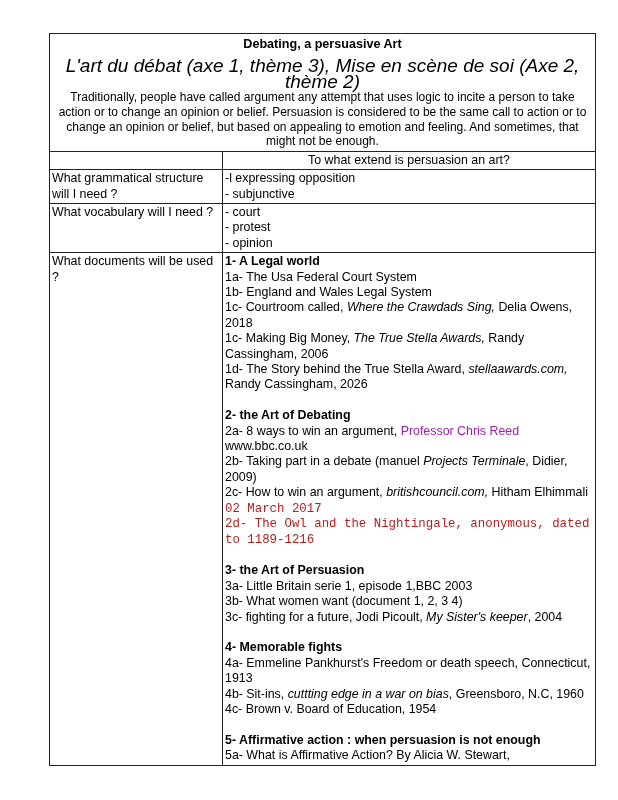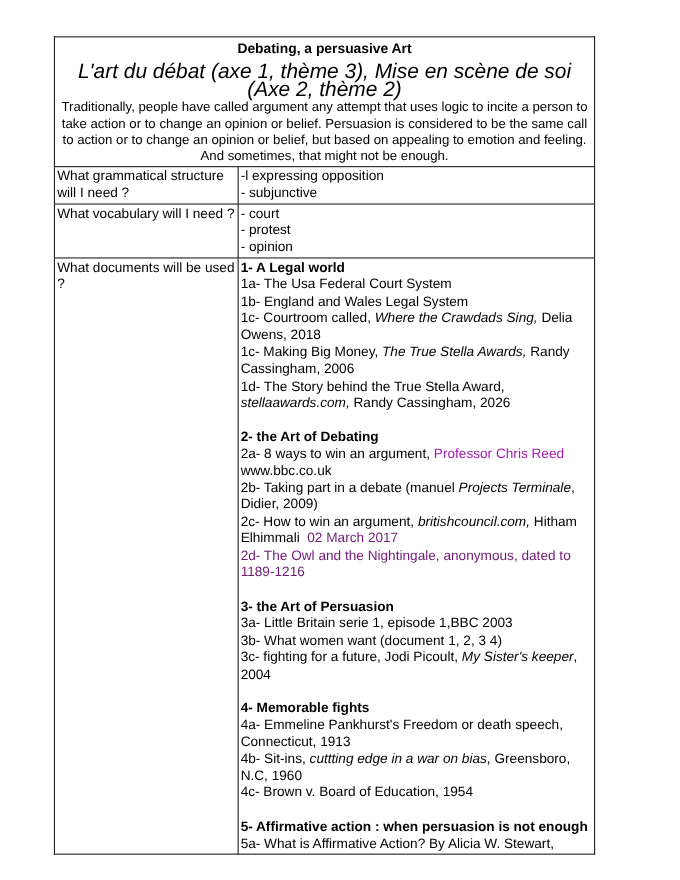--- a/index.html
+++ b/index.html
@@ -1,45 +1,49 @@
 <!DOCTYPE html>
 <html><head>
   <meta charset="utf-8">
   <style>
     html, body { margin: 0; padding: 0; background: #ffffff; }
     body { width: 618px; height: 800px; position: relative; overflow: hidden;
            font-family: "Liberation Sans", sans-serif; color: #000; }
-    table.doc { position: absolute; left: 49px; top: 33px; width: 492px;
+    table.doc { position: absolute; left: 49px; top: 33px; width: 547px;
                 border-collapse: collapse; font-size: 12.4px; line-height: 15.4px; }
     table.doc td { border: 1.5px solid #222; vertical-align: top; padding: 1px 2px 1px 2px; }
     .header-cell { text-align: center; padding: 3px 4px 2px 4px !important; }
     .title { font-weight: bold; font-size: 12.6px; margin-bottom: 6px; }
     .subtitle { font-style: italic; font-size: 19px; line-height: 16px; }
     .intro { font-size: 12px; line-height: 14.6px; }
     .col-left { width: 168px; }
     .question-cell { text-align: center; }
     .line { display: block; }
     .sec-title { font-weight: bold; display: block; }
     .gap { display: block; height: 15.4px; }
     i { font-style: italic; }
     .green { color: #a21caf; }
-    .gray { color: #701a75; }
+    .gray { color: #b91c1c; font-family: Liberation Mono, monospace; }
     .last-row td { height: 478px; }
   </style>
 </head>
 <body>
 
 <table class="doc">
   <tbody>
       <tr>
     <td colspan="2" class="header-cell">
       <div class="title">Debating, a persuasive Art</div>
       <div class="subtitle">L'art du débat (axe 1, thème 3), Mise en scène de soi (Axe 2, thème 2)</div>
       <div class="intro">Traditionally, people have called argument any attempt that uses logic to incite a person to take action or to change an opinion or belief. Persuasion is considered to be the same call to action or to change an opinion or belief, but based on appealing to emotion and feeling. And sometimes, that might not be enough.</div>
     </td>
+  </tr>
+  <tr>
+    <td class="col-left"></td>
+    <td class="question-cell">To what extend is persuasion an art?</td>
   </tr>
   <tr>
     <td>What grammatical structure will I need ?</td>
     <td>
       <span class="line">-l expressing opposition</span>
       <span class="line">- subjunctive</span>
     </td>
   </tr>
   <tr>
     <td>What vocabulary will I need ?</td>

